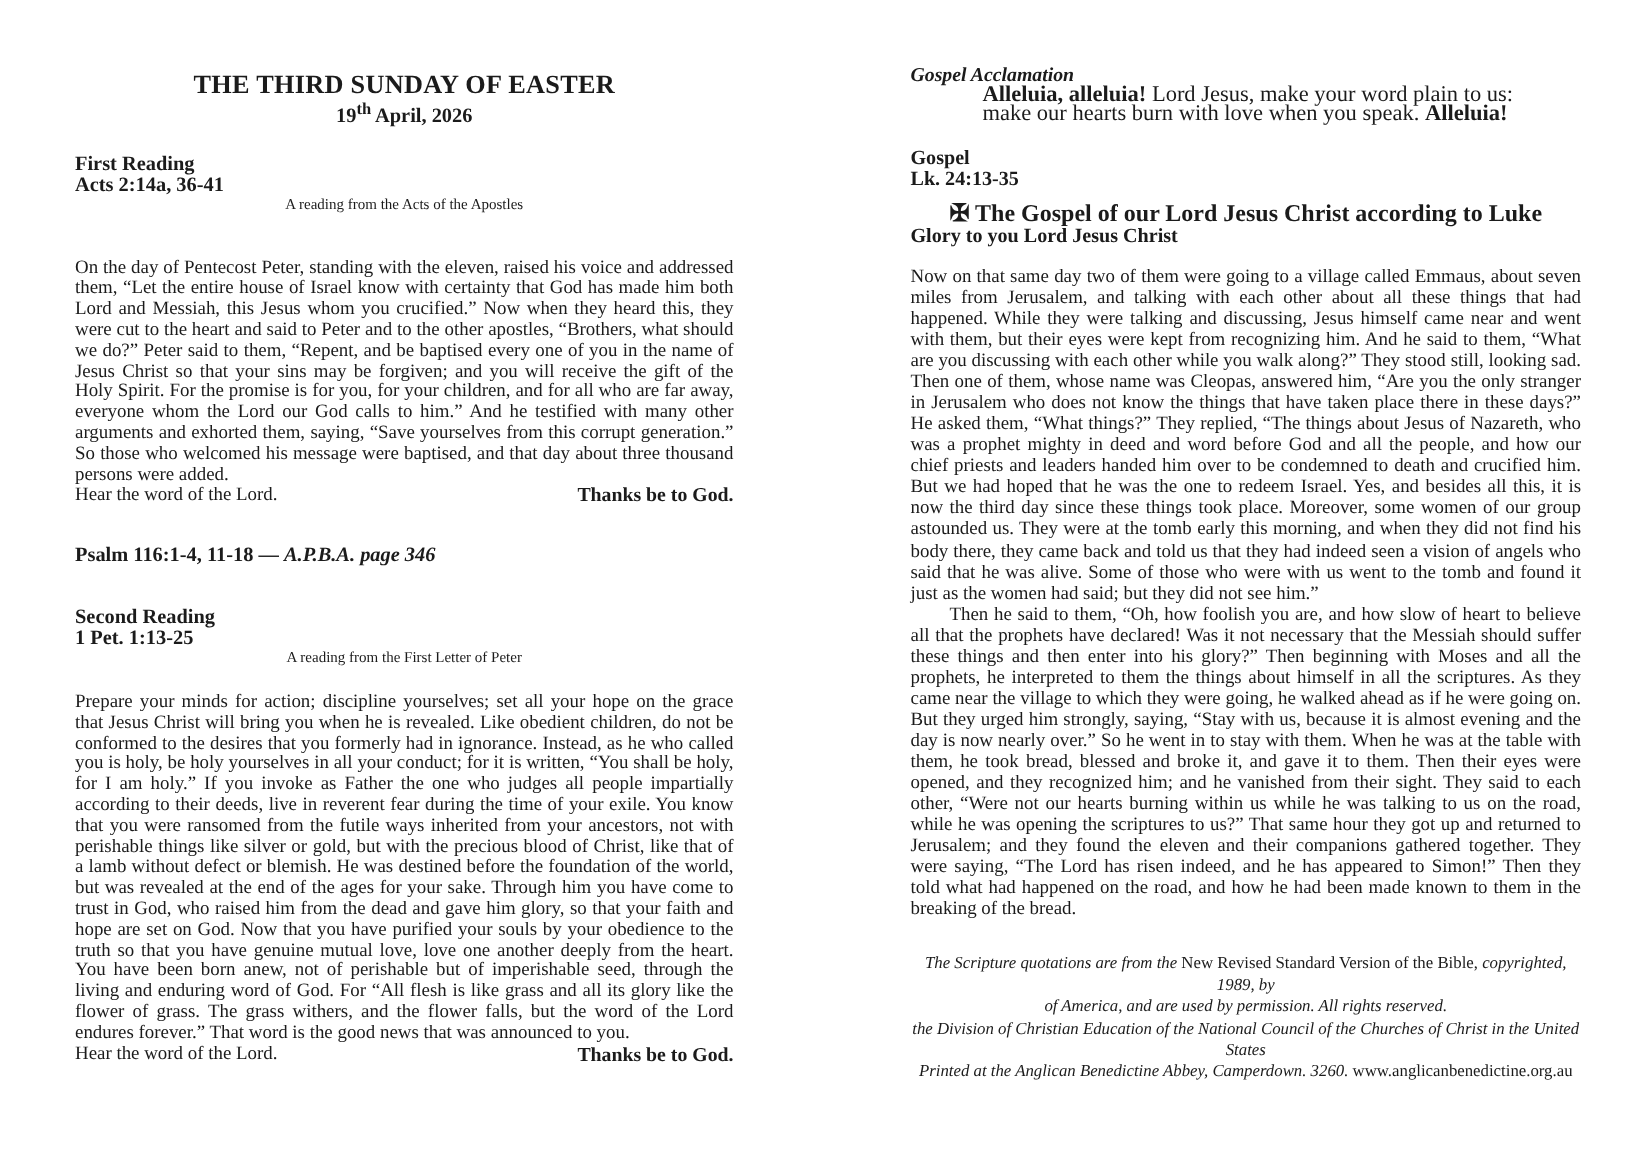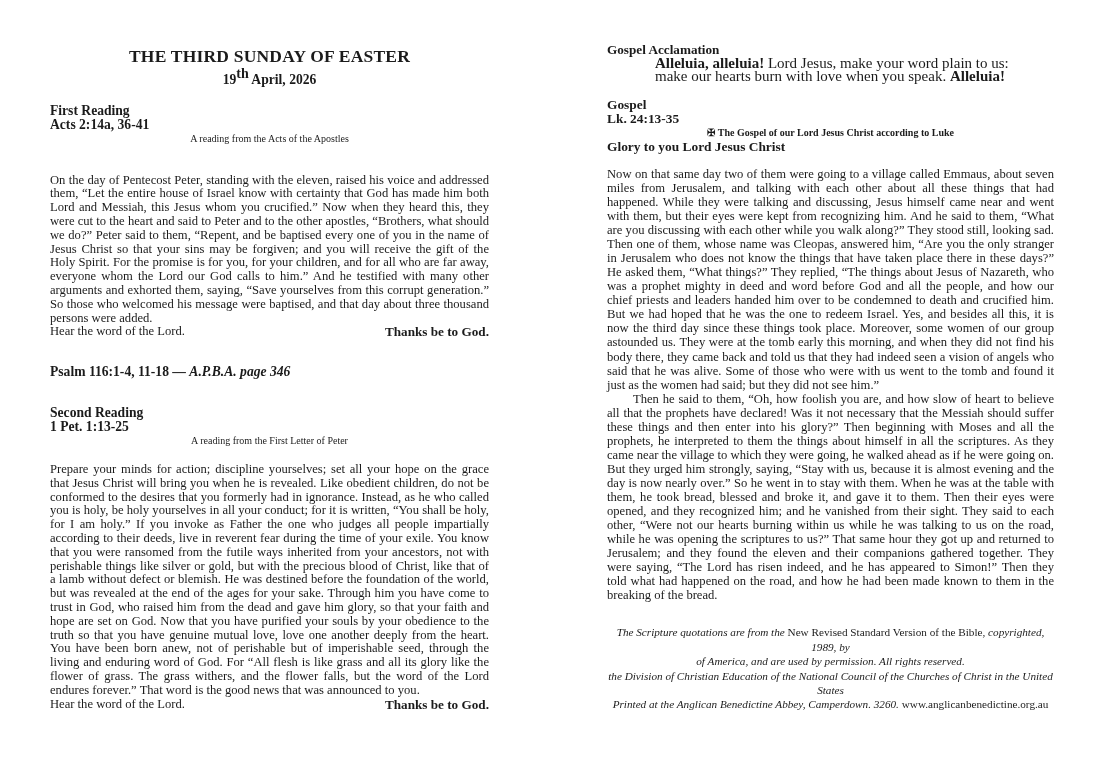--- a/index.html
+++ b/index.html
@@ -24,21 +24,21 @@
     font-size: 17.5px;
     line-height: 20px;
     letter-spacing: 0.2px;
   }
   .date-line {
     text-align: center;
     font-weight: bold;
     font-size: 13.6px;
     line-height: 15px;
   }
-  .date-line sup { font-size: 14px; text-align: center; }
+  .date-line sup { font-size: 11px; text-align: center; }
 
   .head-row {
     display: flex;
     font-weight: bold;
     font-size: 13.6px;
     line-height: 14px;
     flex-direction: column;
   }
   .fr-head { margin-top: 17px; }
   .sub-line {
@@ -70,32 +70,34 @@
   .psalm-line .it { font-style: italic; }
   .sr-head { margin-top: 27px; }
   .sr-body { margin-top: 15px; }
 
   
   .ga-label {
     padding-top: 43px;
     font-weight: bold;
     font-size: 13.2px;
     line-height: 13.5px;
+    font-style: italic;
   }
   .ga-indent {
     padding-left: 48px;
     font-size: 15px;
     line-height: 13.2px;
   }
   .g-head { margin-top: 15px; font-size: 13.4px; }
   .g-announce {
     text-align: center;
     font-weight: bold;
-    font-size: 10px;
+    font-size: 16px;
     line-height: 14px;
+    margin-top: 10px;
   }
   .g-glory {
     font-weight: bold;
     font-size: 13.4px;
     line-height: 14px;
   }
   .g-body { margin-top: 13px; line-height: 14.05px; }
   .g-body .indent-first { text-indent: 26px; }
   .footer {
     margin-top: 23px;

